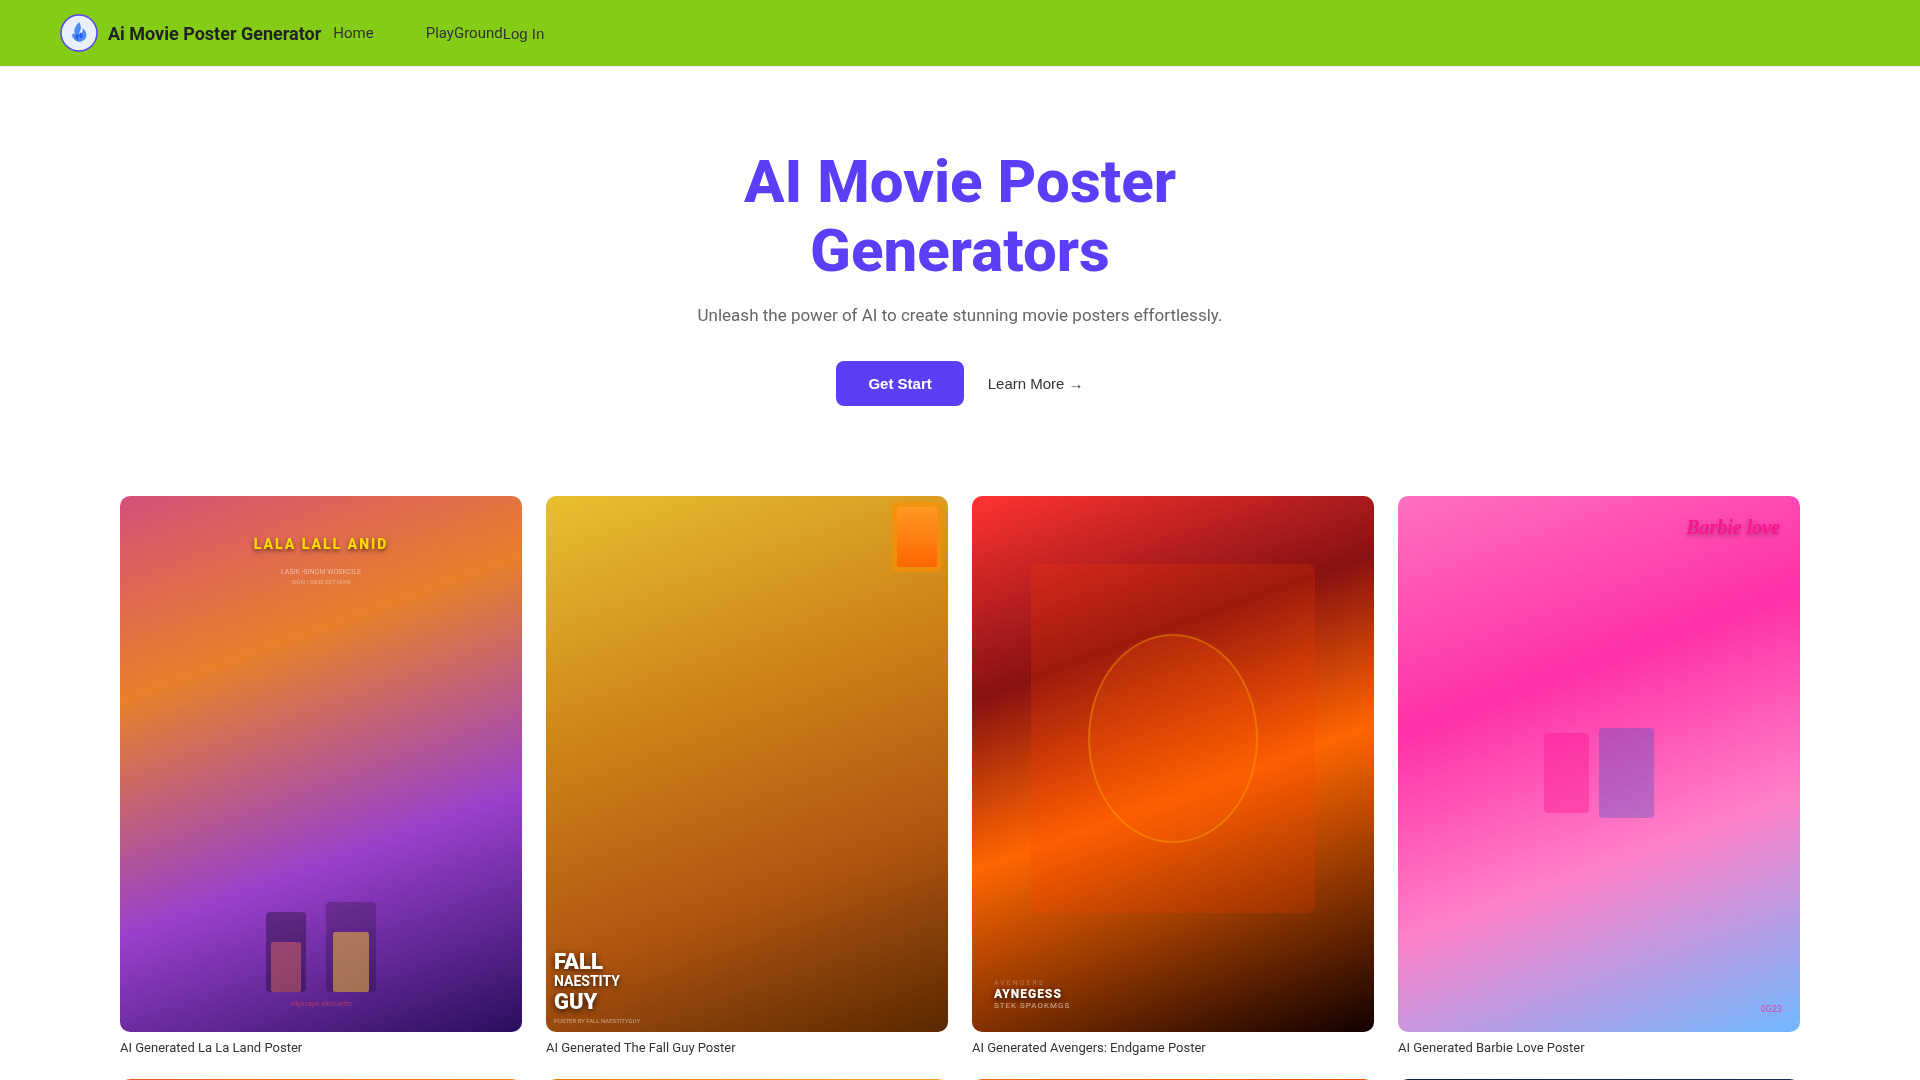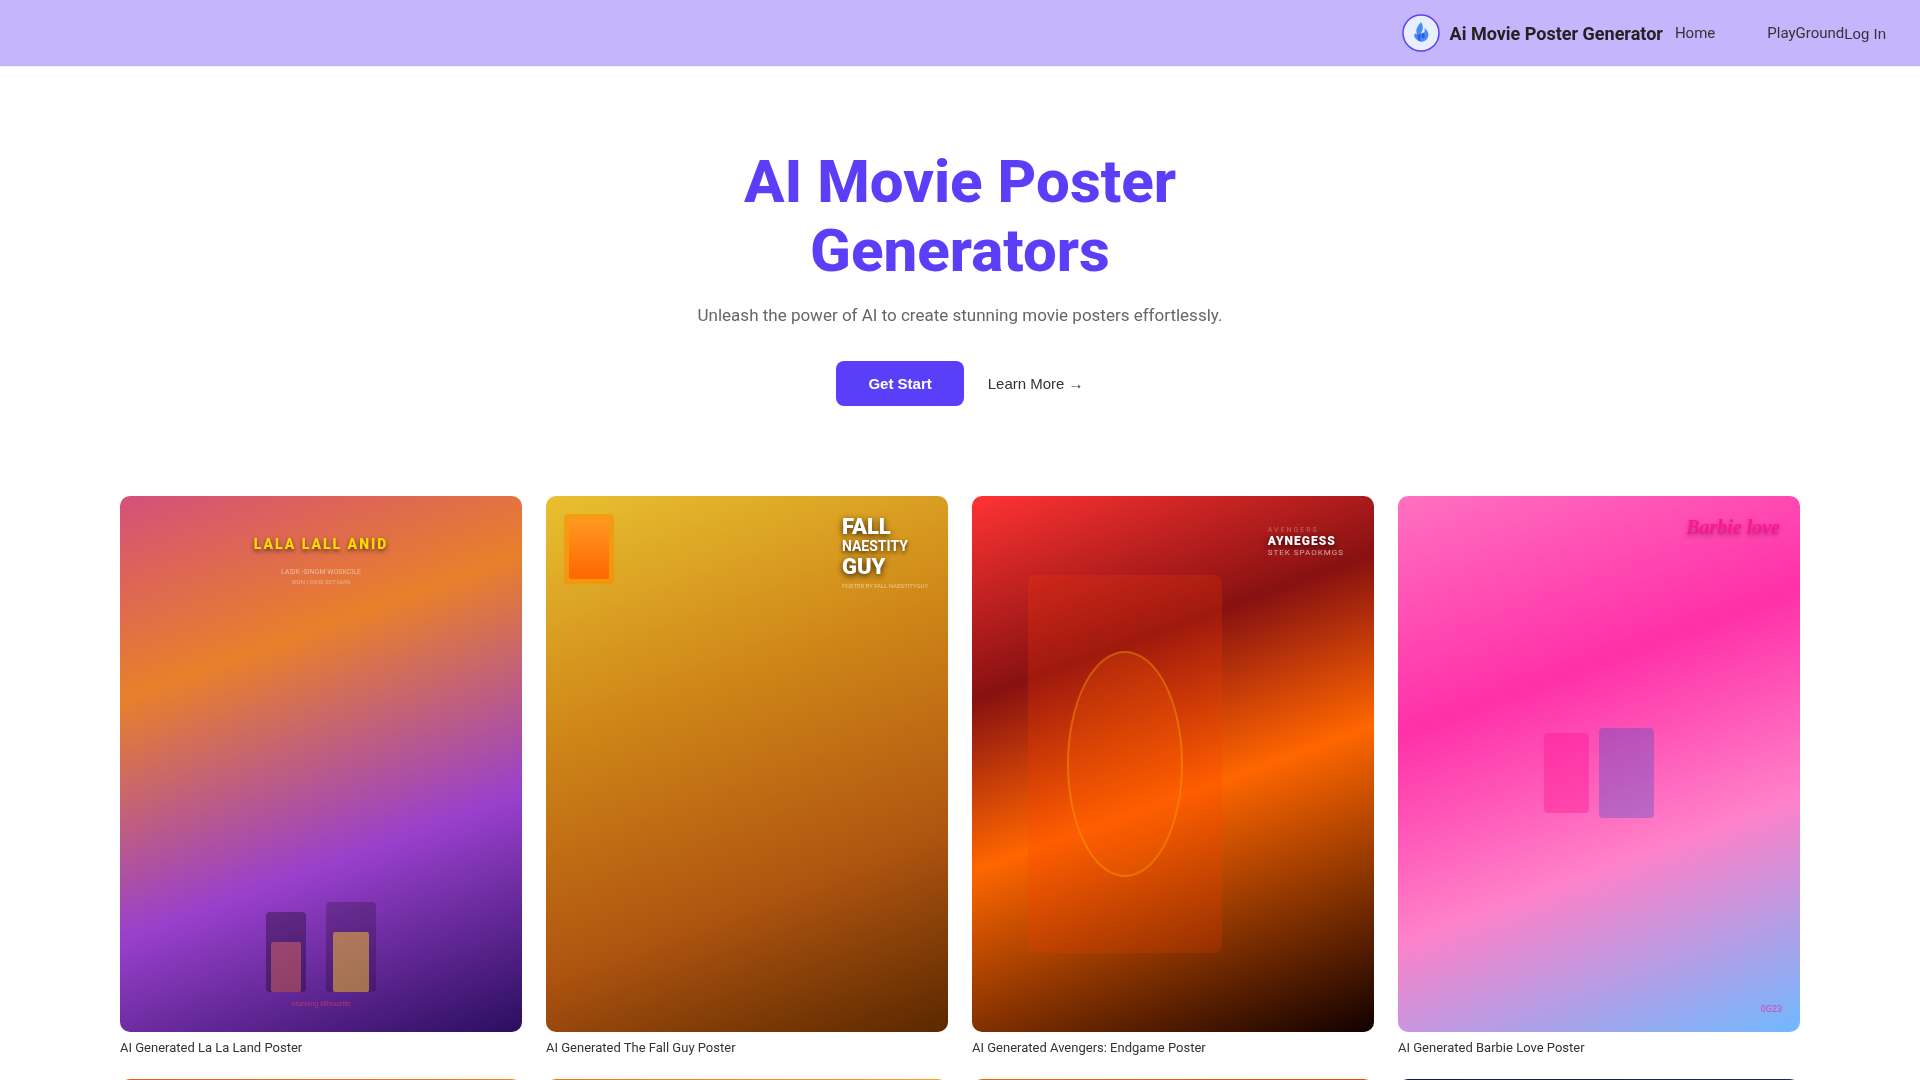--- a/index.html
+++ b/index.html
@@ -2,26 +2,26 @@
 <html><head>
   <meta charset="utf-8">
   <style>
     * { margin: 0; padding: 0; box-sizing: border-box; }
     body { font-family: -apple-system, BlinkMacSystemFont, 'Segoe UI', Roboto, sans-serif; background: #fff; color: #333; }
 
     
     .navbar {
       display: flex;
       align-items: center;
-      justify-content: flex-end;
-      padding: 14px 34px;
+      justify-content: flex-start;
+      padding: 14px 60px;
       border-bottom: 1px solid #f0f0f0;
       position: sticky;
       top: 0;
-      background: #c4b5fd;
+      background: #84cc16;
       z-index: 100;
     }
     .navbar-brand {
       display: flex;
       align-items: center;
       gap: 10px;
       text-decoration: none;
       color: #222;
     }
     .brand-logo {
@@ -125,22 +125,22 @@
     .gallery-item-label {
       font-size: 13px;
       color: #333;
     }
     .gallery-item-image {
       position: relative;
     }
 
     
     .poster-overlay-lalaland { background: linear-gradient(160deg, #d4507a 0%, #e8802a 30%, #9940cc 65%, #2a0e5e 100%); width:100%; height:100%; display:flex; flex-direction:column; justify-content:flex-end; padding:24px; }
-    .poster-overlay-fallguy { background: linear-gradient(160deg, #e8c030 0%, #d08818 35%, #b05510 70%, #5a2800 100%); width:100%; height:100%; display:flex; justify-content:flex-end; padding:12px; }
-    .poster-overlay-avengers { background: linear-gradient(160deg, #ff3333 0%, #881111 30%, #ff6600 55%, #110000 100%); width:100%; height:100%; display:flex; flex-direction:row; justify-content:flex-end; padding:20px; }
+    .poster-overlay-fallguy { background: linear-gradient(160deg, #e8c030 0%, #d08818 35%, #b05510 70%, #5a2800 100%); width:100%; height:100%; display:flex; flex-direction:column; justify-content:flex-end; }
+    .poster-overlay-avengers { background: linear-gradient(160deg, #ff3333 0%, #881111 30%, #ff6600 55%, #110000 100%); width:100%; height:100%; display:flex; flex-direction:column; justify-content:flex-end; padding:12px; }
     .poster-overlay-barbie { background: linear-gradient(160deg, #ff70c0 0%, #ff30a8 35%, #ff80c8 65%, #70b8ff 100%); width:100%; height:100%; display:flex; flex-direction:column; justify-content:flex-end; padding:12px; }
     .poster-overlay-coco { background: linear-gradient(160deg, #ee5520 0%, #ff9910 35%, #bb2277 60%, #110030 100%); width:100%; height:100%; display:flex; flex-direction:column; justify-content:flex-end; padding:12px; }
     .poster-overlay-incredibles { background: linear-gradient(160deg, #ee7a00 0%, #ffbb33 35%, #ee3300 65%, #001155 100%); width:100%; height:100%; display:flex; flex-direction:column; justify-content:flex-end; padding:12px; }
     .poster-overlay-jurassic { background: linear-gradient(160deg, #ee6611 0%, #ee3300 35%, #110009 65%, #331100 100%); width:100%; height:100%; display:flex; flex-direction:column; justify-content:flex-end; padding:12px; }
     .poster-overlay-titanic { background: linear-gradient(160deg, #0e1e3e 0%, #1e3868 35%, #060e2e 65%, #050510 100%); width:100%; height:100%; display:flex; flex-direction:column; justify-content:flex-end; padding:12px; }
   </style>
 </head>
 <body>
 
 <nav class="navbar">
@@ -185,21 +185,21 @@
             <div style="color:rgba(255,255,255,0.4); font-size:6px; margin-top:2px;">SION I SIKIE SET MAN</div>
           </div>
           <div style="display:flex; justify-content:center; align-items:flex-end; gap:20px; margin-bottom:8px;">
             <div style="width:40px; height:80px; background:rgba(0,0,0,0.3); border-radius:4px; position:relative;">
               <div style="position:absolute; bottom:0; left:50%; transform:translateX(-50%); width:30px; height:50px; background:rgba(255,120,100,0.4); border-radius:2px;"></div>
             </div>
             <div style="width:50px; height:90px; background:rgba(0,0,0,0.2); border-radius:4px; position:relative;">
               <div style="position:absolute; bottom:0; left:50%; transform:translateX(-50%); width:36px; height:60px; background:rgba(255,200,50,0.5); border-radius:2px;"></div>
             </div>
           </div>
-          <div style="text-align:center; color:rgba(255,80,80,0.5); font-size:7px;">stunning silhouette</div>
+          <div style="text-align:center; color:rgba(255,80,80,0.5); font-size:7px;">cityscape silhouette</div>
         </div>
       </div>
       <span class="gallery-item-label">AI Generated La La Land Poster</span>
     </div>
 
     <div class="gallery-item">
       <div class="gallery-item-image">
         <div class="poster-overlay-fallguy" style="justify-content:space-between;">
           <div style="display:flex; justify-content:flex-end; padding:6px;">
             <div style="width:50px; height:70px; background:rgba(255,140,0,0.6); border-radius:4px; position:relative; overflow:hidden;">

